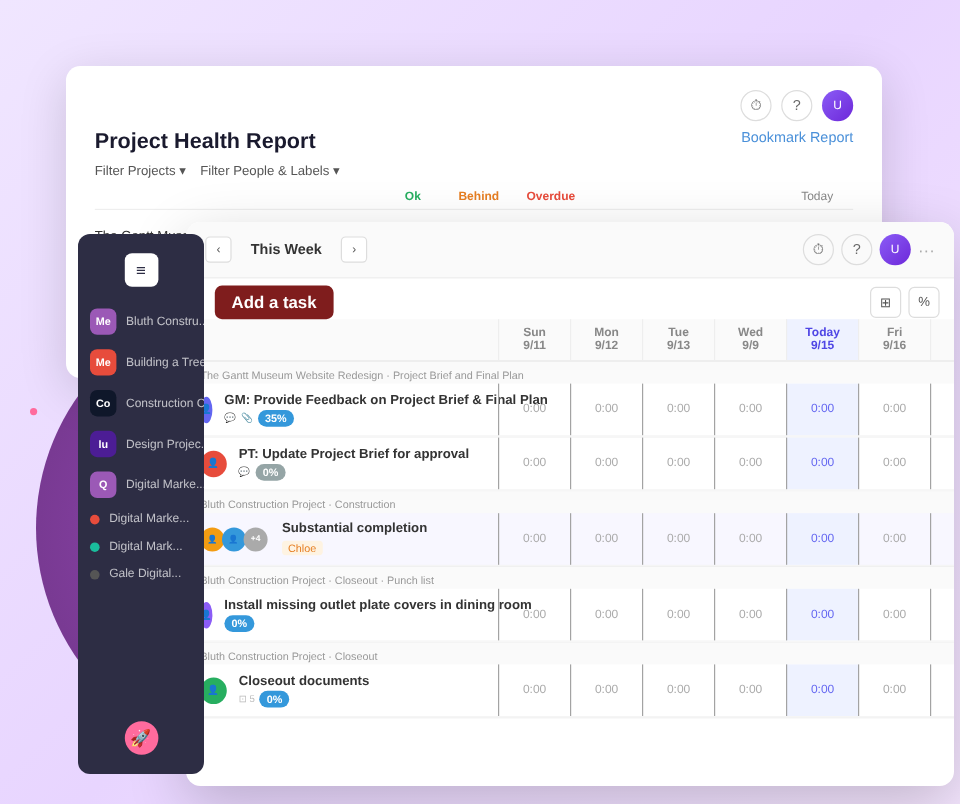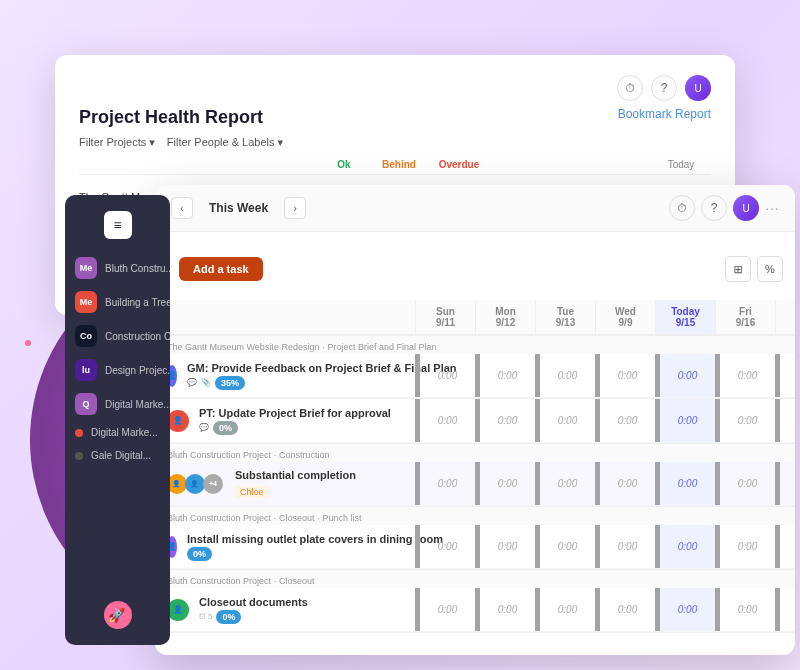--- a/index.html
+++ b/index.html
@@ -317,30 +317,29 @@
       align-items: center;
       margin-top: 2px;
     }
 
     .task-icon-small {
       font-size: 8px;
       color: #bbb;
     }
 
     .task-cell {
-      border-left: 5px solid #a3a3a3;
+      border-left: 1px solid #a3a3a3;
       text-align: left;
       font-size: 10px;
       color: #aaa;
       padding: 4px;
       height: 100%;
       display: flex;
       align-items: center;
       justify-content: center;
-      font-style: italic;
     }
 
     .task-cell.today-cell {
       background: #eef2ff;
       color: #6366f1;
     }
 
     .progress-badge {
       font-size: 9px;
       font-weight: 700;
@@ -357,29 +356,29 @@
       display: flex;
       align-items: center;
       justify-content: center;
       font-size: 8px;
       color: white;
       font-weight: 700;
       margin-right: 4px;
     }
 
     .add-task-btn {
-      background: #c2410c;
+      background: #7f1d1d;
       color: white;
       border: none;
       border-radius: 6px;
       padding: 6px 14px;
-      font-size: 11px;
+      font-size: 14px;
       font-weight: 600;
       cursor: pointer;
-      margin: 19px 12px;
+      margin: 0 12px;
     }
 
     
     .sidebar-panel {
       position: absolute;
       top: 195px;
       left: 65px;
       width: 105px;
       height: 450px;
       background: #2d2d44;
@@ -546,20 +545,24 @@
     <div class="sidebar-item-badge" style="background:#4c1d95;">lu</div>
     <span>Design Projec...</span>
   </div>
   <div class="sidebar-item">
     <div class="sidebar-item-badge" style="background:#9b59b6;">Q</div>
     <span>Digital Marke...</span>
   </div>
   <div class="sidebar-item">
     <div class="sidebar-item-badge" style="background:#e74c3c;width:8px;height:8px;border-radius:50%;"></div>
     <span>Digital Marke...</span>
+  </div>
+  <div class="sidebar-item">
+    <div class="sidebar-item-badge" style="background:#1abc9c;width:8px;height:8px;border-radius:50%;"></div>
+    <span>Digital Mark...</span>
   </div>
   <div class="sidebar-item">
     <div class="sidebar-item-badge" style="background:#555;width:8px;height:8px;border-radius:50%;"></div>
     <span>Gale Digital...</span>
   </div>
 
   <div class="sidebar-bottom">
     <div class="sidebar-rocket">🚀</div>
   </div>
 </div>

